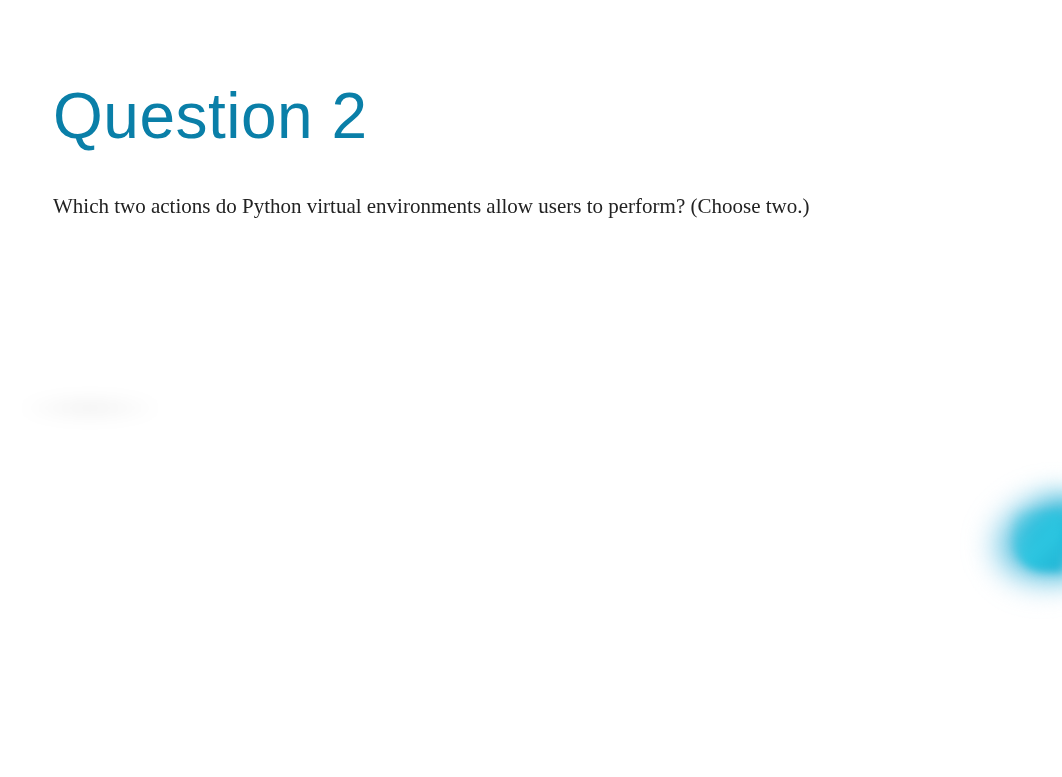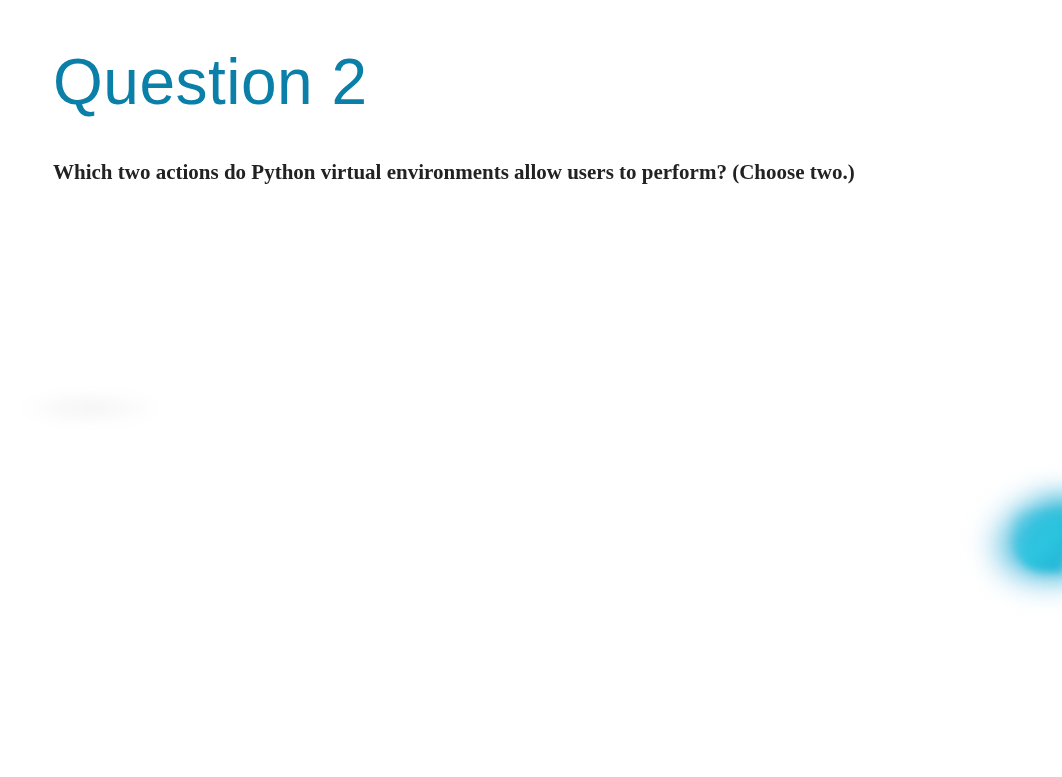--- a/index.html
+++ b/index.html
@@ -9,36 +9,36 @@
     }
     body {
       width: 1062px;
       height: 777px;
       background: #ffffff;
       position: relative;
       overflow: hidden;
       font-family: Georgia, 'Times New Roman', serif;
     }
     .content {
-      padding: 45px 50px 0 53px;
+      padding: 79px 50px 0 53px;
     }
     .question-title {
       font-family: -apple-system, BlinkMacSystemFont, 'Segoe UI', Helvetica, Arial, sans-serif;
       font-size: 64px;
       font-weight: 400;
       color: #0a7fa8;
       letter-spacing: 0.5px;
       margin-bottom: 38px;
     }
     .question-text {
       font-family: Georgia, 'Times New Roman', serif;
       font-size: 21px;
       color: #222;
       line-height: 1.5;
-      font-weight: 700;
+      font-weight: 400;
     }
     .shadow-blob {
       position: absolute;
       left: 15px;
       top: 395px;
       width: 150px;
       height: 26px;
       background: radial-gradient(ellipse at center, rgba(0,0,0,0.06) 0%, rgba(0,0,0,0) 70%);
       filter: blur(8px);
     }

